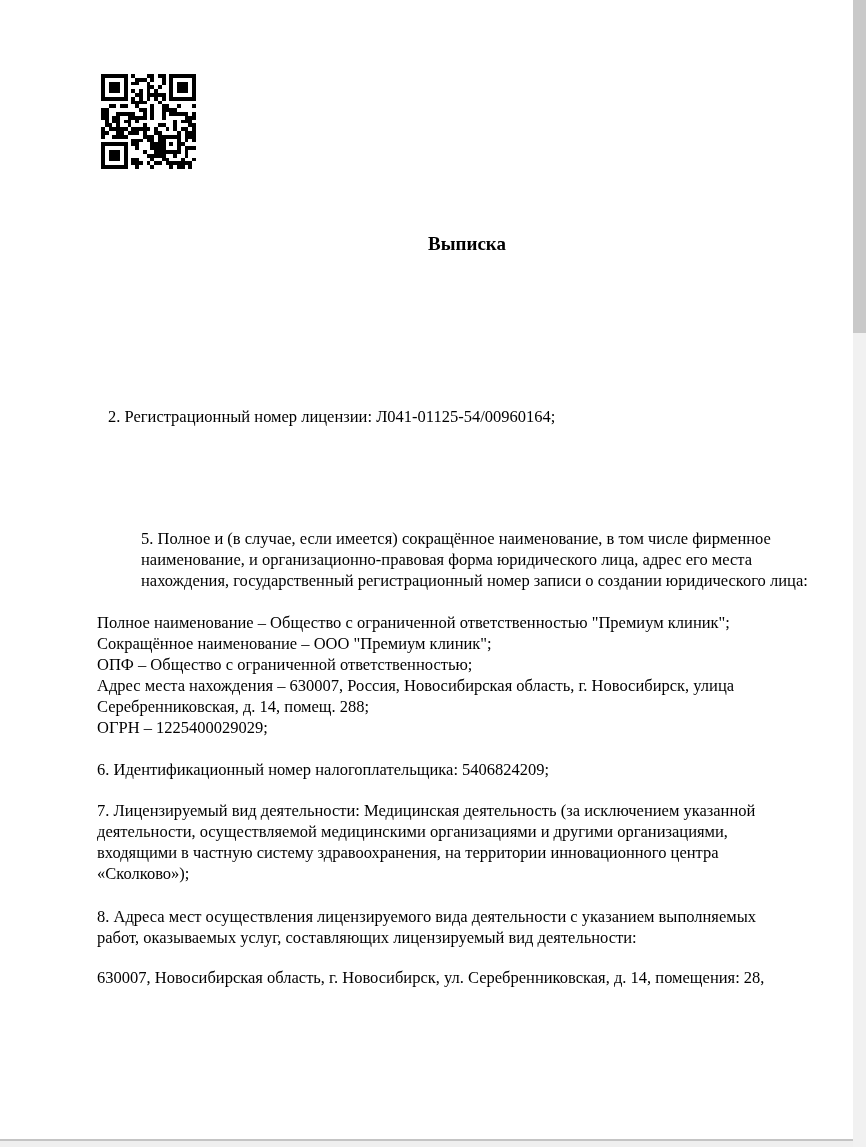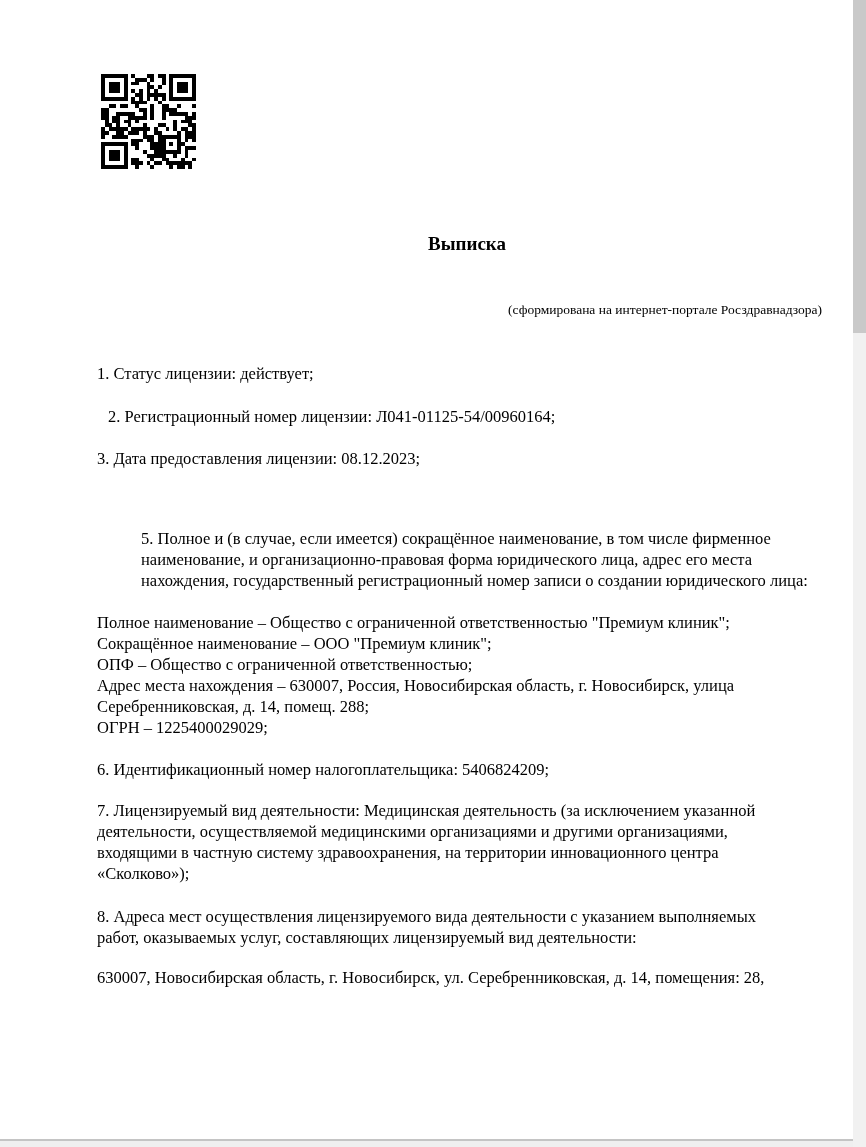--- a/index.html
+++ b/index.html
@@ -367,25 +367,22 @@
         <rect x="18" y="24" width="1" height="1" fill="#000"></rect>
         <rect x="20" y="24" width="1" height="1" fill="#000"></rect>
         <rect x="21" y="24" width="1" height="1" fill="#000"></rect>
         <rect x="23" y="24" width="1" height="1" fill="#000"></rect>
       </svg>
 
     <div class="title-block">
       <div class="title-line">Выписка</div>
     </div>
 
-    <div class="subtitle">(сформирована на интернет-портале Росздравнадзора)</div>
-
-    <div class="para p0">1. Статус лицензии: действует;</div>
+
     <div class="para p1">2. Регистрационный номер лицензии: Л041-01125-54/00960164;</div>
-    <div class="para p2">3. Дата предоставления лицензии: 08.12.2023;</div>
     <div class="para p4">5. Полное и (в случае, если имеется) сокращённое наименование, в том числе фирменное
 наименование, и организационно-правовая форма юридического лица, адрес его места
 нахождения, государственный регистрационный номер записи о создании юридического лица:</div>
     <div class="para p5">Полное наименование – Общество с ограниченной ответственностью "Премиум клиник";
 Сокращённое наименование – ООО "Премиум клиник";
 ОПФ – Общество с ограниченной ответственностью;
 Адрес места нахождения – 630007, Россия, Новосибирская область, г. Новосибирск, улица
 Серебренниковская, д. 14, помещ. 288;
 ОГРН – 1225400029029;</div>
     <div class="para p6">6. Идентификационный номер налогоплательщика: 5406824209;</div>

